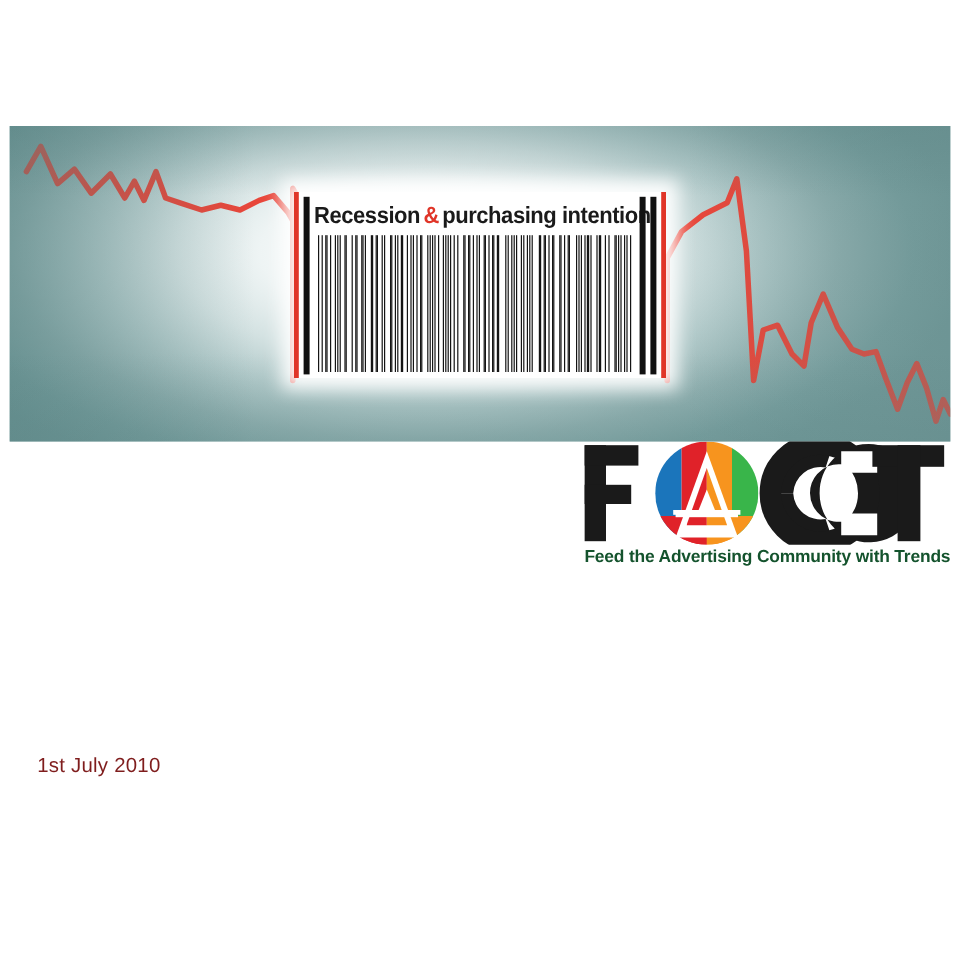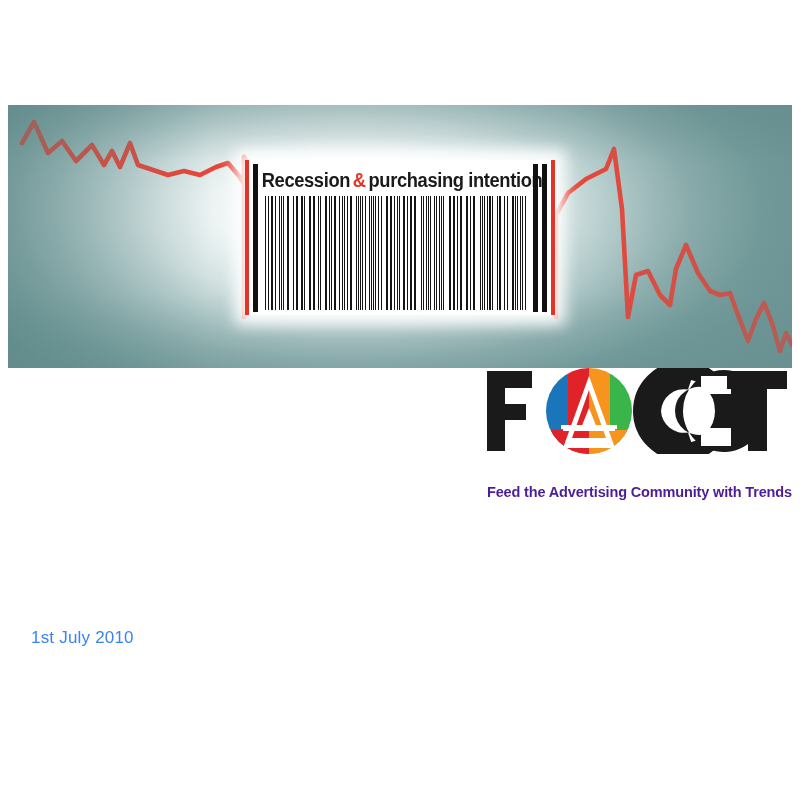--- a/index.html
+++ b/index.html
@@ -136,43 +136,42 @@
   .logo-tagline {
     position: absolute;
     left: 0;
     top: 88px;
     width: 300px;
     text-align: center;
     font-family: "Liberation Sans", sans-serif;
     font-weight: bold;
     font-size: 14.5px;
     letter-spacing: -0.15px;
-    color: #4c1d95;
+    color: #14532d;
     white-space: nowrap;
-    margin-top: 28px;
   }
 
   
   .title {
     position: absolute;
     left: 30px;
     top: 523px;
     width: 730px;
     font-size: 36.5px;
     line-height: 1.33;
     color: #4b716f;
     font-weight: normal;
     letter-spacing: -0.2px;
   }
   .subtitle {
     position: absolute;
     left: 31px;
     top: 628px;
     font-size: 17px;
-    color: #3b82f6;
+    color: #7f1d1d;
     letter-spacing: 0.2px;
   }
 </style>
 </head>
 <body>
 
 <div id="slide">
 
   <div class="hero">
 

